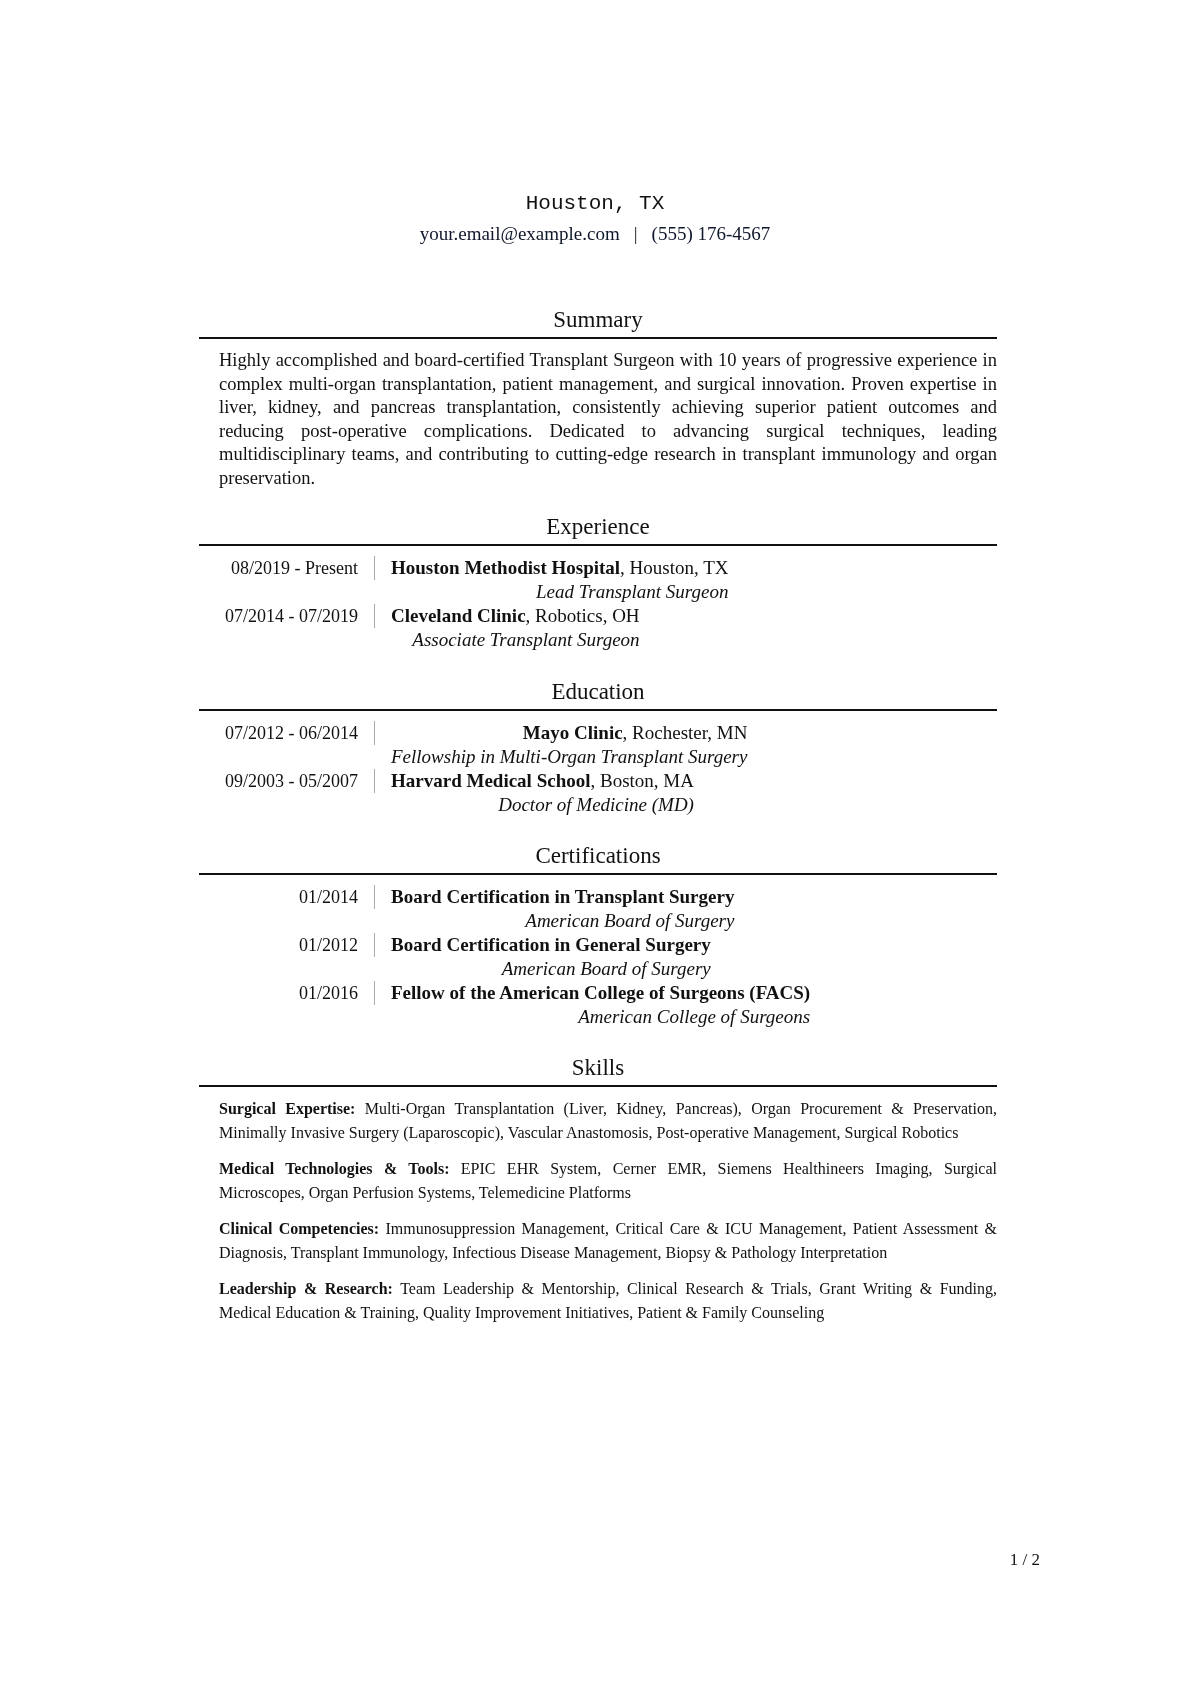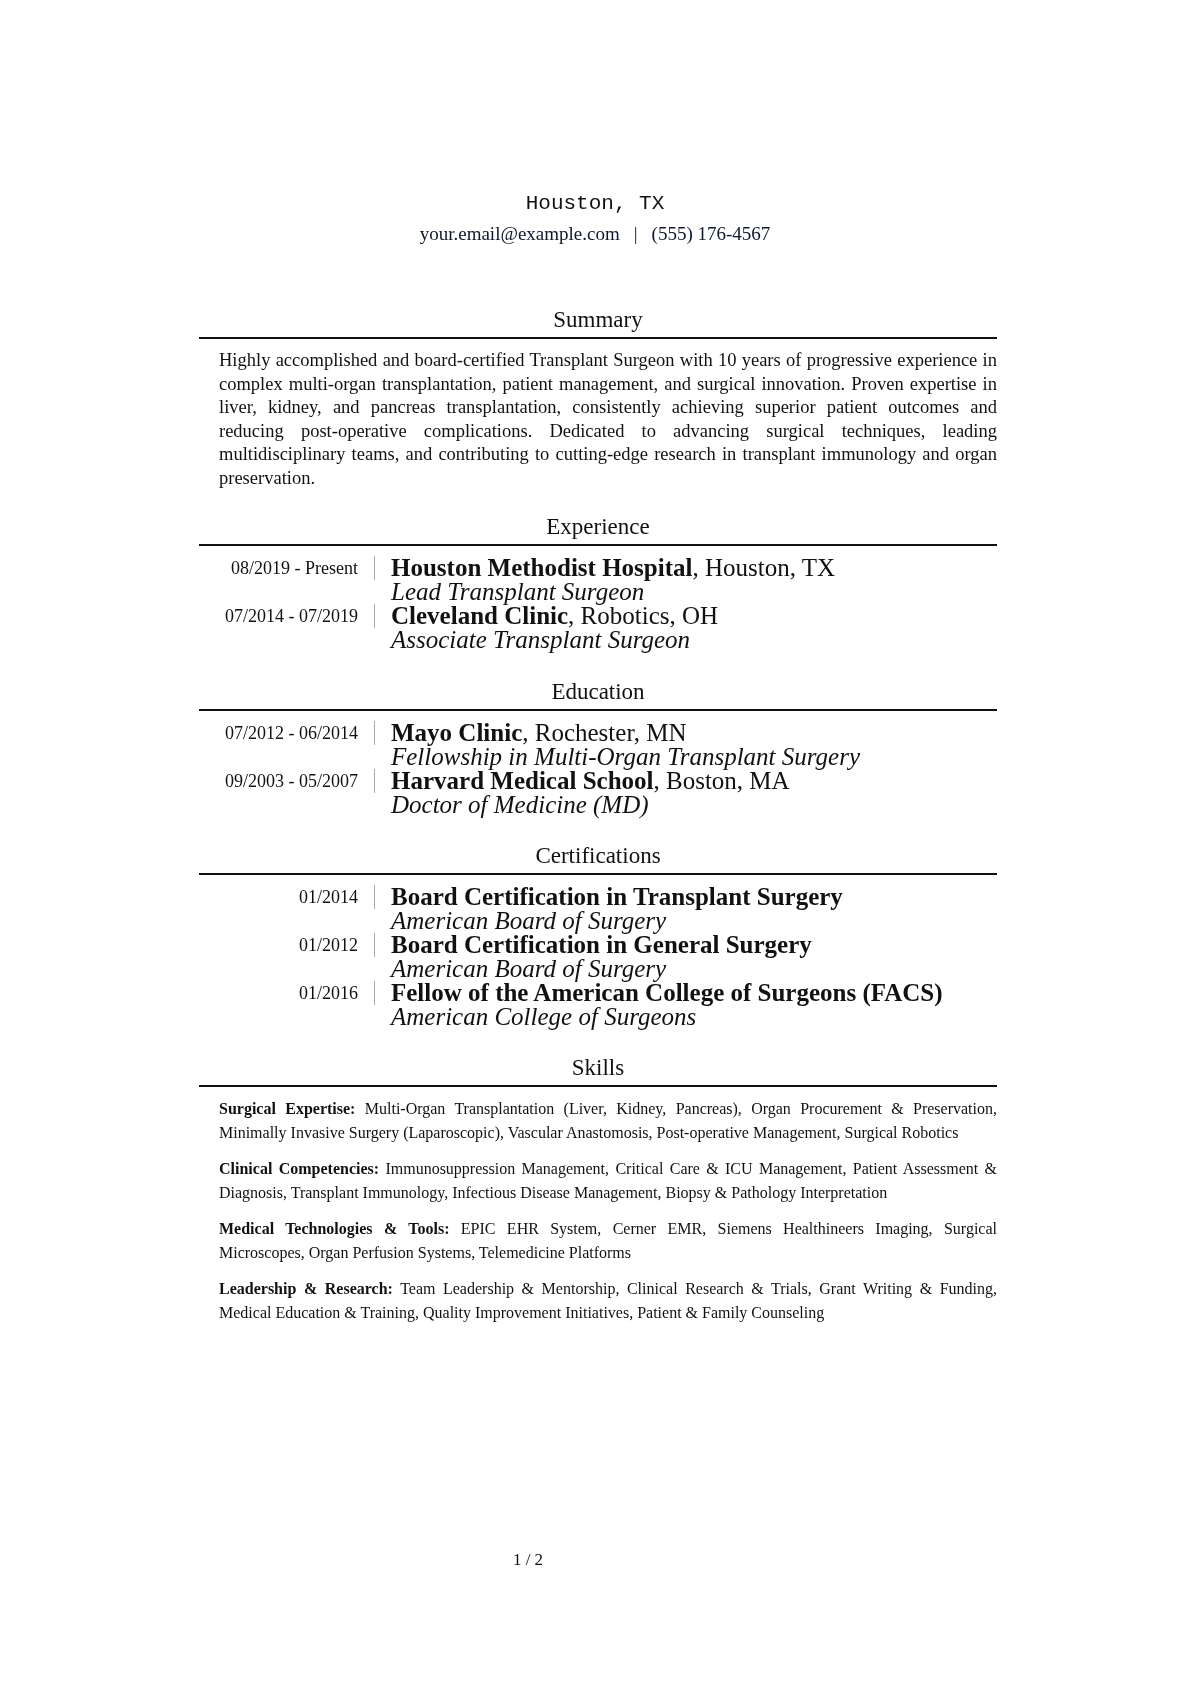--- a/index.html
+++ b/index.html
@@ -16,29 +16,29 @@
 
   .section { position: absolute; left: 199px; width: 798px; }
   .section-title { font-size: 23px; line-height: 28px; margin: 0; padding-bottom: 3px;
                    border-bottom: 2px solid #111; font-weight: normal; text-align: center; }
   .summary-text { margin: 10px 0 0 20px; font-size: 18.5px; line-height: 23.5px; text-align: justify; }
 
   .entries { margin-top: 10px; }
   .entry { display: flex; align-items: flex-start; }
   .entry-date { width: 176px; text-align: right; font-size: 18px; line-height: 24px; padding-right: 16px;
                 border-right: 1px solid #aaa; height: 24px; box-sizing: border-box; flex: none; }
-  .entry-body { padding-left: 16px; font-size: 25px; line-height: 24px; }
+  .entry-body { padding-left: 16px; font-size: 19px; line-height: 24px; text-align: right; }
   .entry-body .org { font-weight: bold; }
   .entry-body .role { font-style: italic; display: block; }
 
   .skills { margin: 10px 0 0 20px; }
   .skill { font-size: 16px; line-height: 23.5px; text-align: justify; margin-bottom: 13px; }
   .skill b { font-weight: bold; }
 
-  .footer { position: absolute; top: 1550px; left: 0; width: 1040px; text-align: center; font-size: 17px; padding-left: 8px; }
+  .footer { position: absolute; top: 1550px; left: 0; width: 1040px; text-align: right; font-size: 17px; }
 </style>
 </head>
 <body>
 
 <div class="page">
 
   <div class="header">
     <div class="location">Houston, TX</div>
     <div class="contact">
       <a>your.email@example.com</a><span class="sep">|</span><a>(555) 176-4567</a>
@@ -93,20 +93,20 @@
         <div class="entry-date">01/2016</div>
         <div class="entry-body"><span class="org">Fellow of the American College of Surgeons (FACS)</span><span class="role">American College of Surgeons</span></div>
       </div>
     </div>
   </div>
 
   <div class="section" style="top:1054px;">
     <h2 class="section-title">Skills</h2>
     <div class="skills">
       <div class="skill"><b>Surgical Expertise:</b><span> Multi-Organ Transplantation (Liver, Kidney, Pancreas), Organ Procurement &amp; Preservation, Minimally Invasive Surgery (Laparoscopic), Vascular Anastomosis, Post-operative Management, Surgical Robotics</span></div>
+      <div class="skill"><b>Medical Technologies &amp; Tools:</b><span> EPIC EHR System, Cerner EMR, Siemens Healthineers Imaging, Surgical Microscopes, Organ Perfusion Systems, Telemedicine Platforms</span></div>
       <div class="skill"><b>Clinical Competencies:</b><span> Immunosuppression Management, Critical Care &amp; ICU Management, Patient Assessment &amp; Diagnosis, Transplant Immunology, Infectious Disease Management, Biopsy &amp; Pathology Interpretation</span></div>
-      <div class="skill"><b>Medical Technologies &amp; Tools:</b><span> EPIC EHR System, Cerner EMR, Siemens Healthineers Imaging, Surgical Microscopes, Organ Perfusion Systems, Telemedicine Platforms</span></div>
       <div class="skill"><b>Leadership &amp; Research:</b><span> Team Leadership &amp; Mentorship, Clinical Research &amp; Trials, Grant Writing &amp; Funding, Medical Education &amp; Training, Quality Improvement Initiatives, Patient &amp; Family Counseling</span></div>
     </div>
   </div>
 
   <div class="footer">1 / 2</div>
 </div>
 
 </body></html>

